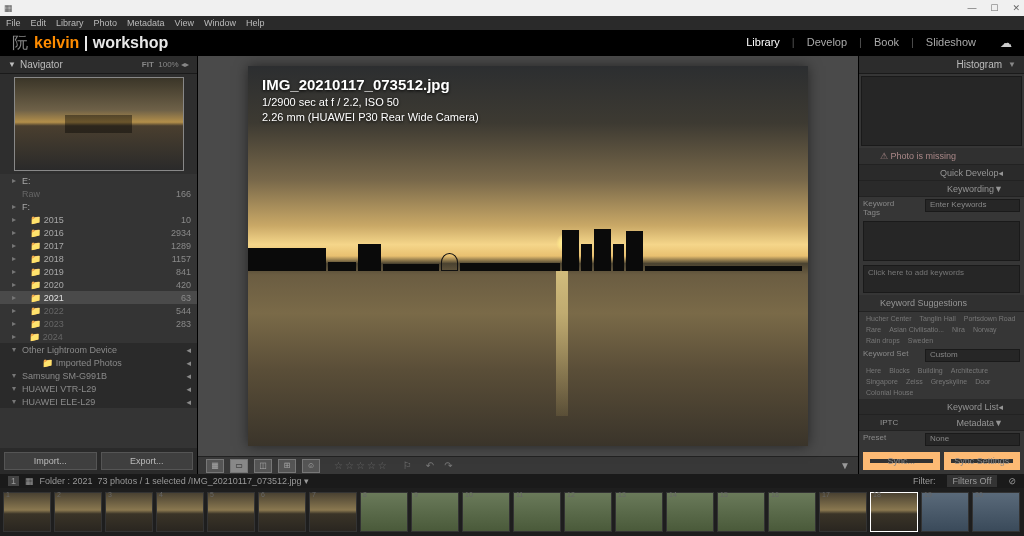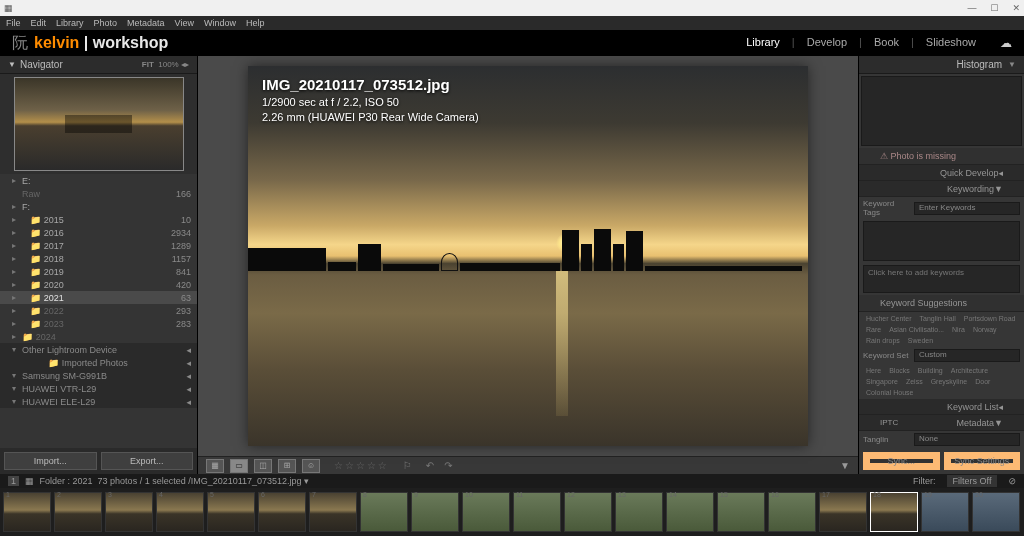--- a/index.html
+++ b/index.html
@@ -46,21 +46,21 @@
 .toolbar{height:24px;background:#383838;display:flex;align-items:center;gap:6px;padding:0 8px;border-top:1px solid #222}
 .tbicon{width:18px;height:14px;background:#555;border:1px solid #777;display:flex;align-items:center;justify-content:center;font-size:8px;color:#aaa}
 .stars{color:#666;letter-spacing:2px;margin-left:8px}
 .rhist{height:70px;background:#262626;margin:2px;border:1px solid #1a1a1a}
 .rsection{padding:3px 21px;font-size:9px;color:#959595;border-bottom:1px solid #222;background:#303030}
 .rsection.hdr{display:flex;justify-content:flex-end;align-items:center;background:#2a2a2a;height:16px}
 .rinput{background:#262626;height:28px;margin:2px 4px;border:1px solid #1a1a1a;color:#777;font-size:8px;padding:2px 4px}
 .rtext{height:40px;background:#262626;margin:2px 4px;border:1px solid #1a1a1a}
 .sugg{display:flex;flex-wrap:wrap;gap:2px;padding:2px 4px}
 .sugg span{font-size:7px;color:#777;padding:1px 3px}
-.rsel{display:flex;gap:3px;padding:2px 4px;align-items:center}
+.rsel{display:flex;gap:14px;padding:2px 4px;align-items:flex-start}
 .rsel .lbl{font-size:8px;color:#8a8a8a;width:48px}
 .rsel .dd{flex:1;background:#262626;height:13px;border:1px solid #1a1a1a;font-size:8px;color:#888;padding:0 4px}
 .syncrow{display:flex;gap:4px;padding:4px}
 .syncbtn{flex:1;height:18px;background:#323232;border:7px solid #fdba74;color:#888;font-size:9px;display:flex;align-items:center;justify-content:center}
 .filmstrip-bar{height:14px;background:#1a1a1a;color:#999;display:flex;align-items:center;padding:0 8px;font-size:9px}
 .filmstrip-bar .filt{margin-left:auto;display:flex;gap:11px;align-items:center}
 .filmstrip{height:48px;background:#1e1e1e;display:flex;align-items:center;gap:3px;padding:3px;overflow:hidden}
 .thumb{width:48px;height:40px;background:linear-gradient(180deg,#4a4232 0%,#8a7850 45%,#3a3428 55%,#2a2620 100%);border:1px solid #333;position:relative;flex-shrink:0}
 .thumb.sel{border:1px solid #fff}
 .thumb .n{position:absolute;top:-2px;left:2px;font-size:7px;color:#666}
@@ -165,40 +165,40 @@
           <span class="cnt">420</span>
         </div>
         <div class="frow sel">
           <span class="exp">▸</span>
           <span style="margin-left:8px">📁 2021</span>
           <span class="cnt">63</span>
         </div>
         <div class="frow dim">
           <span class="exp">▸</span>
           <span style="margin-left:8px">📁 2022</span>
-          <span class="cnt">293</span>
+          <span class="cnt">544</span>
         </div>
         <div class="frow dim">
           <span class="exp">▸</span>
           <span style="margin-left:8px">📁 2023</span>
           <span class="cnt">283</span>
         </div>
         <div class="frow dim">
           <span class="exp">▸</span>
-          <span style="margin-left:0">📁 2024</span>
+          <span style="margin-left:7px">📁 2024</span>
           <span class="cnt"></span>
         </div>
         <div class="frow section">
           <span class="exp">▾</span>
           <span style="margin-left:0px">Other Lightroom Device</span>
           <span class="cnt">◂</span>
         </div>
         <div class="frow section">
           <span class="exp"></span>
-          <span style="margin-left:26px">📁 Imported Photos</span>
+          <span style="margin-left:20px">📁 Imported Photos</span>
           <span class="cnt">◂</span>
         </div>
         <div class="frow section">
           <span class="exp">▾</span>
           <span style="margin-left:0px">Samsung SM-G991B</span>
           <span class="cnt">◂</span>
         </div>
         <div class="frow section">
           <span class="exp">▾</span>
           <span style="margin-left:0px">HUAWEI VTR-L29</span>
@@ -307,21 +307,21 @@
     <div class="rsection hdr">
         <span>Keyword List</span>
         <span class="tri">◂</span>
       </div>
     <div class="rsection hdr">
         <span style="margin-right:auto;font-size:8px">IPTC</span>
         <span>Metadata</span>
         <span class="tri">▼</span>
       </div>
     <div class="rsel">
-        <span class="lbl">Tanglin</span>
+        <span class="lbl">Preset</span>
         <div class="dd">None</div>
       </div>
     <div style="flex:1"></div>
     <div class="syncrow">
       <div class="syncbtn">Sync...</div>
       <div class="syncbtn">Sync Settings</div>
     </div>
   </div>
 </div>
 

